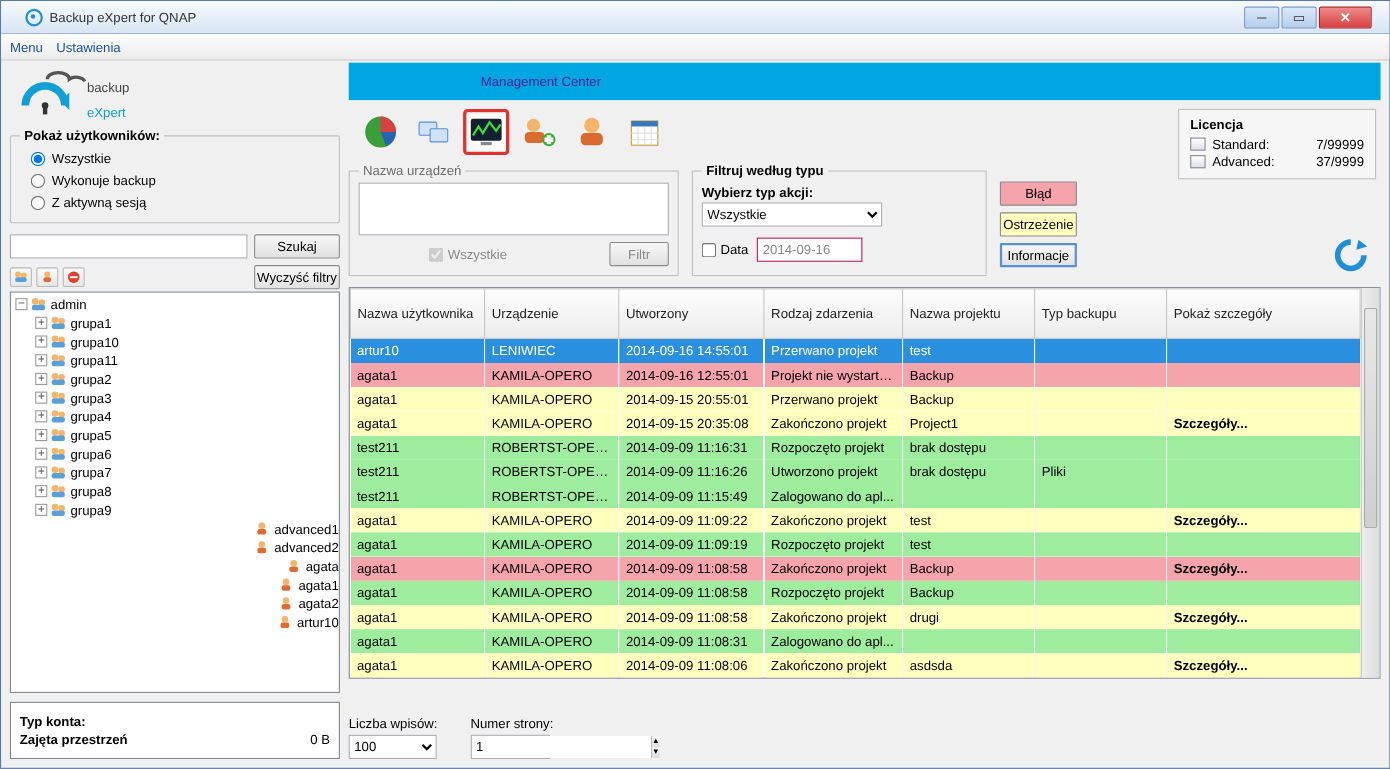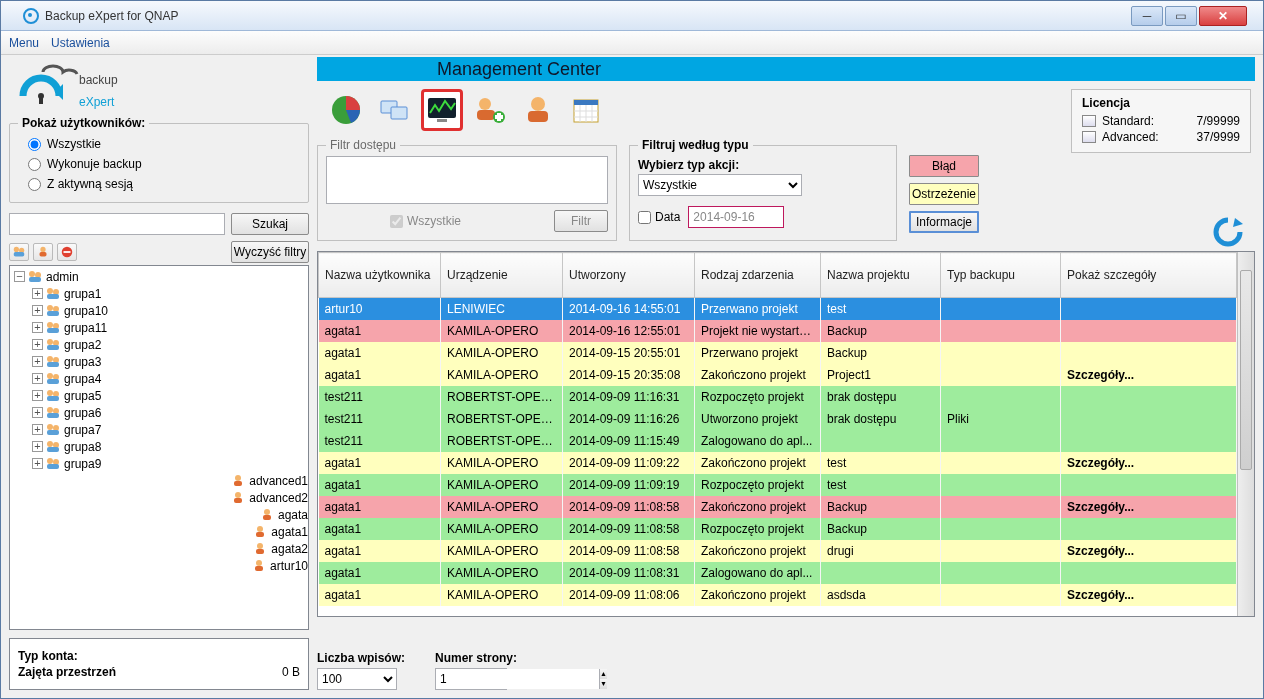--- a/index.html
+++ b/index.html
@@ -48,21 +48,21 @@
 .lvl1 { padding-left: 2px; }
 .lvl2 { padding-left: 20px; }
 .lvl3 { padding-left: 38px; justify-content: flex-end; }
 
 .account-box { border:1px solid #828790; background:#fff; margin-top:8px; padding:8px; }
 .account-row { display:flex; justify-content:space-between; margin:2px 0; }
 .account-row .lbl { font-weight:bold; }
 
 
 .right { flex:1; display:flex; flex-direction:column; min-width:0; }
-.mc-header { height:24px; background:#00a6e2; color:#0f172a; display:flex; align-items:center; padding-left:120px; font-size:18px; }
+.mc-header { height:34px; background:#00a6e2; color:#4c1d95; display:flex; align-items:center; padding-left:120px; font-size:12px; }
 
 .topbar { display:flex; align-items:flex-start; margin-top:8px; position:relative; }
 .big-icons { display:flex; gap:6px; padding-left:8px; }
 .big-icon { width:42px; height:42px; border-radius:4px; display:flex; align-items:center; justify-content:center; }
 .big-icon.sel { border:3px solid #e03030; background:#fff; }
 .big-icon svg { width:34px; height:34px; }
 
 .license-box { position:absolute; right:4px; top:0; border:1px solid #c0c0c0; padding:6px 10px; width:180px; background:#f6f6f6; }
 .license-box .hd { font-weight:bold; margin-bottom:4px; }
 .license-row { display:flex; align-items:center; margin:2px 0; }
@@ -102,21 +102,21 @@
 tr.row-selected td { background:#2b8fe0; color:#fff; }
 tr.row-error td    { background:#f6a4ab; }
 tr.row-warn td     { background:#ffffbe; }
 tr.row-ok td       { background:#9eec9d; }
 td.details { font-weight:bold; }
 .vscroll { width:17px; background:linear-gradient(90deg,#eee,#ddd); border-left:1px solid #c0c0c0; position:relative; }
 .vscroll .thumb { position:absolute; left:2px; right:2px; top:18px; height:200px; background:linear-gradient(#e8e8e8,#cfcfcf); border:1px solid #aaa; border-radius:2px; }
 
 .footer { display:flex; align-items:center; gap:30px; margin-top:8px; }
 .footer .grp { display:flex; flex-direction:column; }
-.footer .lbl { font-weight:bold; margin-bottom:3px;margin-top:26px; }
+.footer .lbl { font-weight:normal; margin-bottom:3px;margin-top:26px; }
 .footer select, .footer .spin { height:22px; border:1px solid #abadb3; background:#fff; }
 .footer select { width:80px; }
 .footer .spin { width:72px; display:flex; }
 .footer .spin input { border:none; flex:1; padding:0 4px; }
 .footer .spinbtns { width:16px; display:flex; flex-direction:column; border-left:1px solid #abadb3;}
 .footer .spinbtns div { flex:1; background:linear-gradient(#f6f6f6,#ddd); text-align:center; font-size:7px; line-height:9px; }
 </style>
 </head>
 <body>
 
@@ -430,21 +430,21 @@
           <div class="license-row">
               <span class="lic-ic"></span>
               <span>Advanced:</span>
               <span class="val">37/9999</span>
             </div>
         </div>
       </div>
 
       <div class="filter-row">
         <div class="filter-box dev-filter">
-          <span class="ftitle">Filtr dostępu</span>
+          <span class="ftitle">Nazwa urządzeń</span>
           <textarea style=""></textarea>
           <div class="bottom">
             <label class="chk">
                 <input type="checkbox" checked="" disabled="" style="">
                 <span>Wszystkie</span>
               </label>
             <button class="btn" style="min-width:54px;color:#888">Filtr</button>
           </div>
         </div>
 

